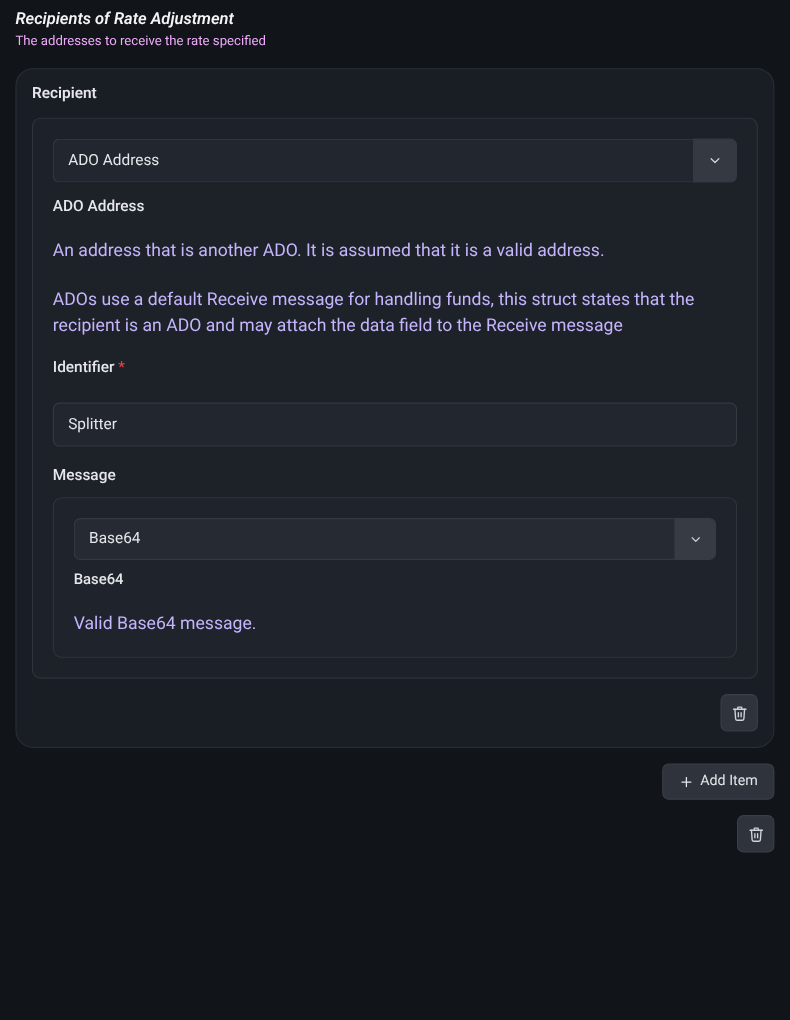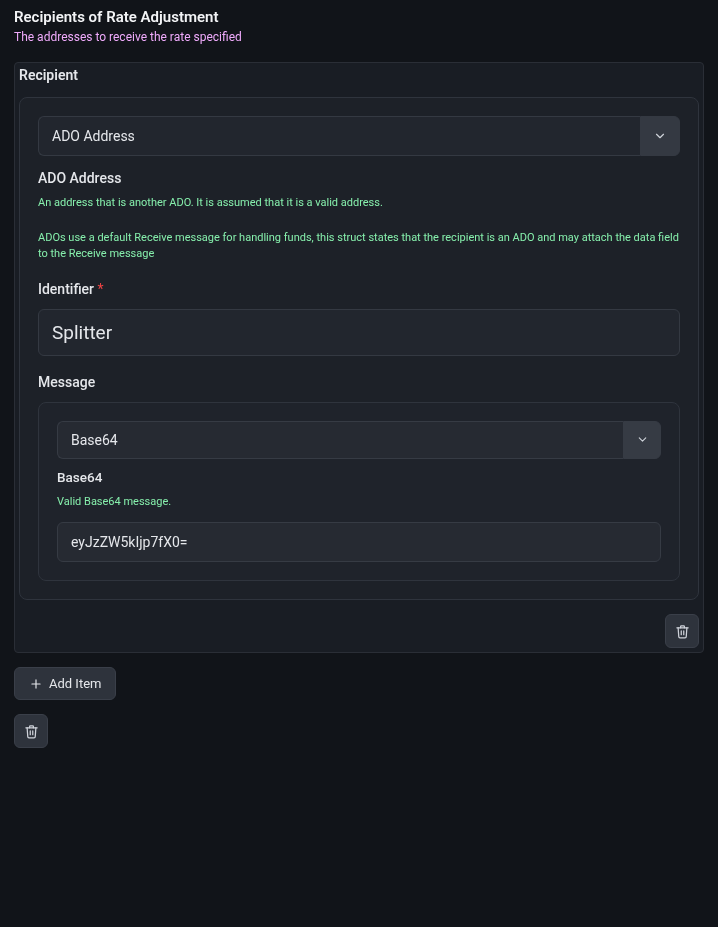--- a/index.html
+++ b/index.html
@@ -15,31 +15,32 @@
       width: 718px;
       height: 927px;
       padding: 0 14px;
       overflow: hidden;
     }
     .section-title {
       color: #f3f4f6;
       font-size: 15px;
       font-weight: 600;
       padding: 8px 0 4px 0;
+      font-style: italic;
     }
     .section-subtitle {
       color: #f0abfc;
       font-size: 12px;
       margin-bottom: 18px;
     }
     .outer-card {
       background: #191d24;
       border: 1px solid #2a2e36;
-      border-radius: 4px;
-      padding: 4px;
+      border-radius: 16px;
+      padding: 14px;
       position: relative;
     }
     .card-title {
       color: #e5e7eb;
       font-size: 14px;
       font-weight: 600;
       margin-bottom: 14px;
     }
     .inner-card {
       background: #1d2128;
@@ -76,40 +77,40 @@
     }
     .field-label {
       color: #e5e7eb;
       font-size: 14px;
       font-weight: 500;
     }
     .required {
       color: #ef4444;
     }
     .field-desc {
-      color: #86efac;
-      font-size: 11px;
+      color: #c4b5fd;
+      font-size: 16px;
       line-height: 1.5;
-      margin-top: 9px;
+      margin-top: 20px;
     }
     .block {
       margin-bottom: 18px;
     }
     .block:last-child {
       margin-bottom: 0;
     }
     .text-input {
       width: 100%;
       background: #22262e;
       border: 1px solid #343942;
       border-radius: 6px;
       padding: 11px 13px;
       color: #e5e7eb;
-      font-size: 19px;
-      margin-top: 12px;
+      font-size: 14px;
+      margin-top: 24px;
       font-family: inherit;
     }
     .nested-card {
       background: #1f232b;
       border: 1px solid #2f343d;
       border-radius: 8px;
       padding: 18px;
       margin-top: 12px;
     }
     .nested-select-body {
@@ -168,21 +169,21 @@
       background: #2e333c;
       border: 1px solid #3a3f49;
       border-radius: 6px;
       padding: 8px 14px;
       color: #e5e7eb;
       font-size: 13px;
       cursor: pointer;
     }
     .outer-actions {
       display: flex;
-      justify-content: flex-start;
+      justify-content: flex-end;
       margin-top: 14px;
       gap: 8px;
     }
     .sub-label {
       color: #e5e7eb;
       font-size: 13.5px;
       font-weight: 500;
     }
   </style>
 </head>
@@ -230,21 +231,20 @@
         <div class="select-wrap" style="margin-bottom:10px;">
           <div class="nested-select-body">Base64</div>
           <div class="nested-select-btn">
             <svg class="chevron" width="13" height="13" viewBox="0 0 24 24" fill="none" stroke="currentColor" stroke-width="2" stroke-linecap="round" stroke-linejoin="round">
                 <polyline points="6 9 12 15 18 9"></polyline>
               </svg>
           </div>
         </div>
         <div class="sub-label">Base64</div>
         <div class="field-desc">Valid Base64 message.</div>
-        <input type="text" class="nested-text-input" value="eyJzZW5kIjp7fX0=" style="">
       </div>
     </div>
 
   </div>
 
   <div class="actions-row">
     <div class="icon-btn">
       <svg width="15" height="15" viewBox="0 0 24 24" fill="none" stroke="currentColor" stroke-width="2" stroke-linecap="round" stroke-linejoin="round">
           <polyline points="3 6 5 6 21 6"></polyline>
           <path d="M19 6l-1 14a2 2 0 0 1-2 2H8a2 2 0 0 1-2-2L5 6"></path>

